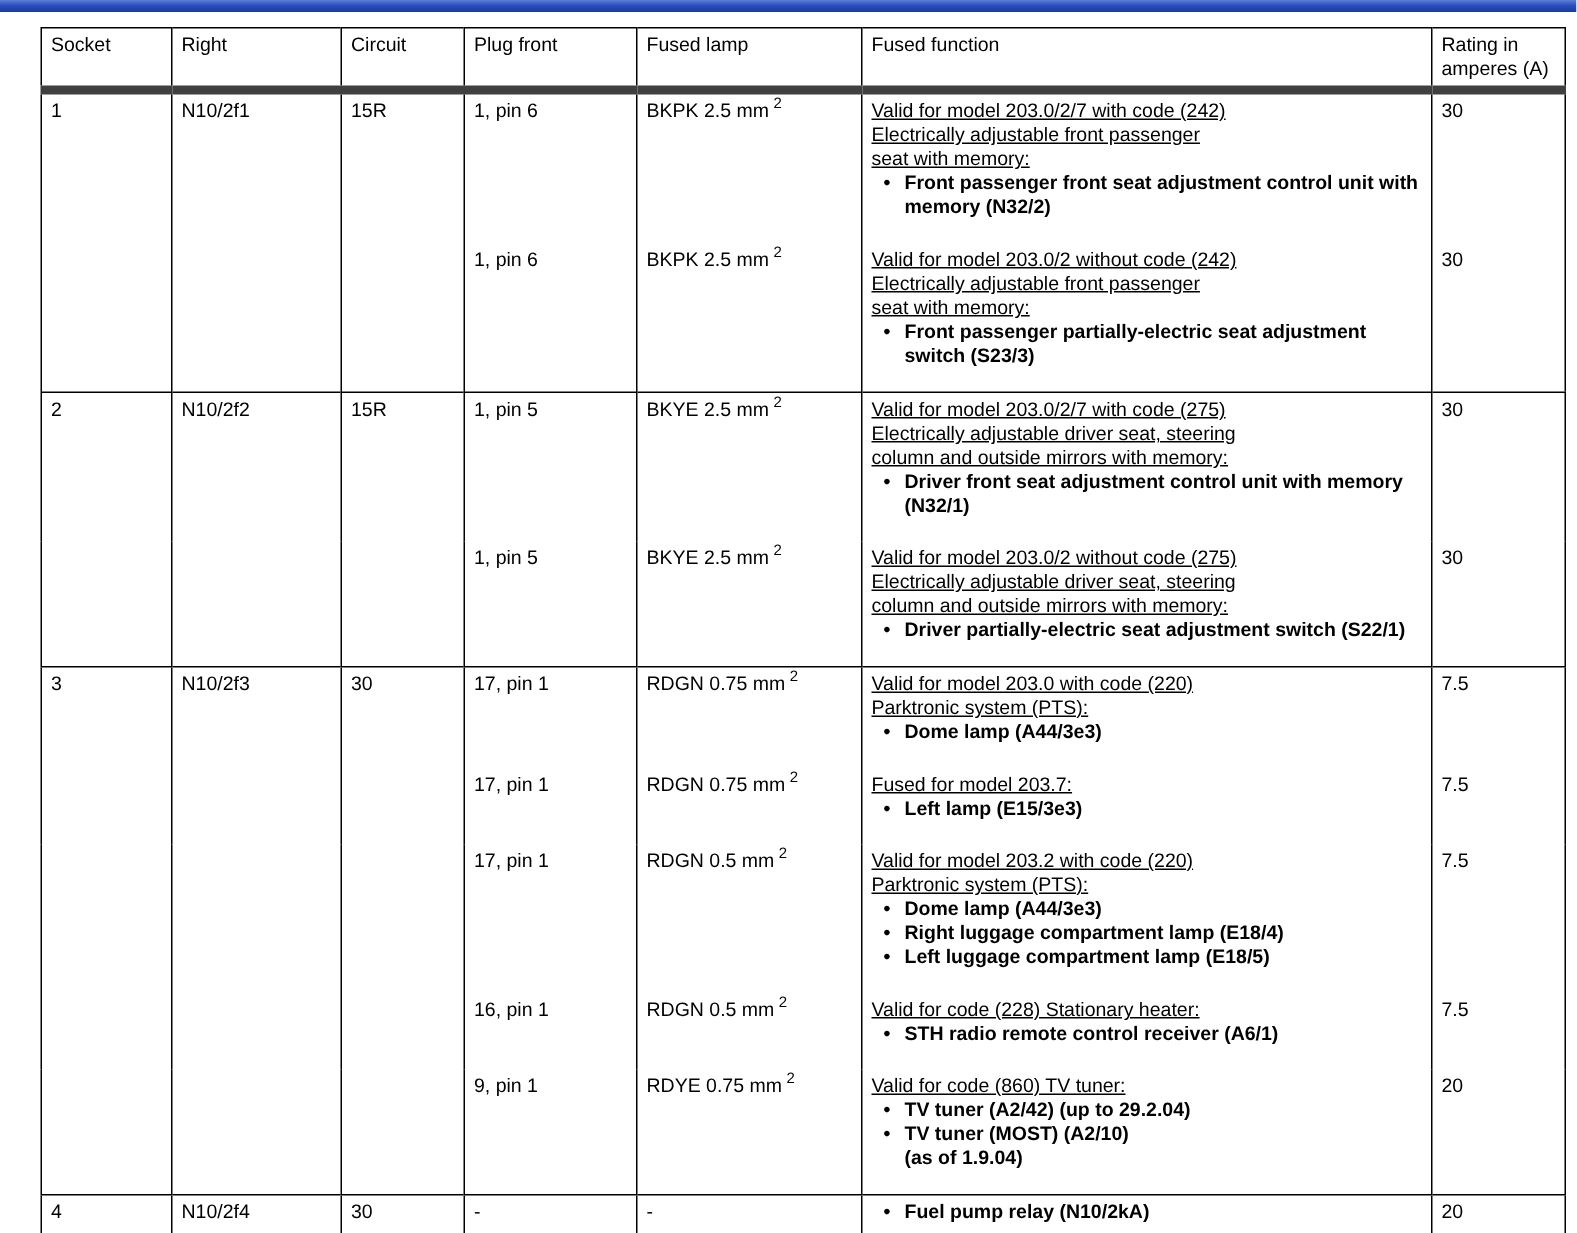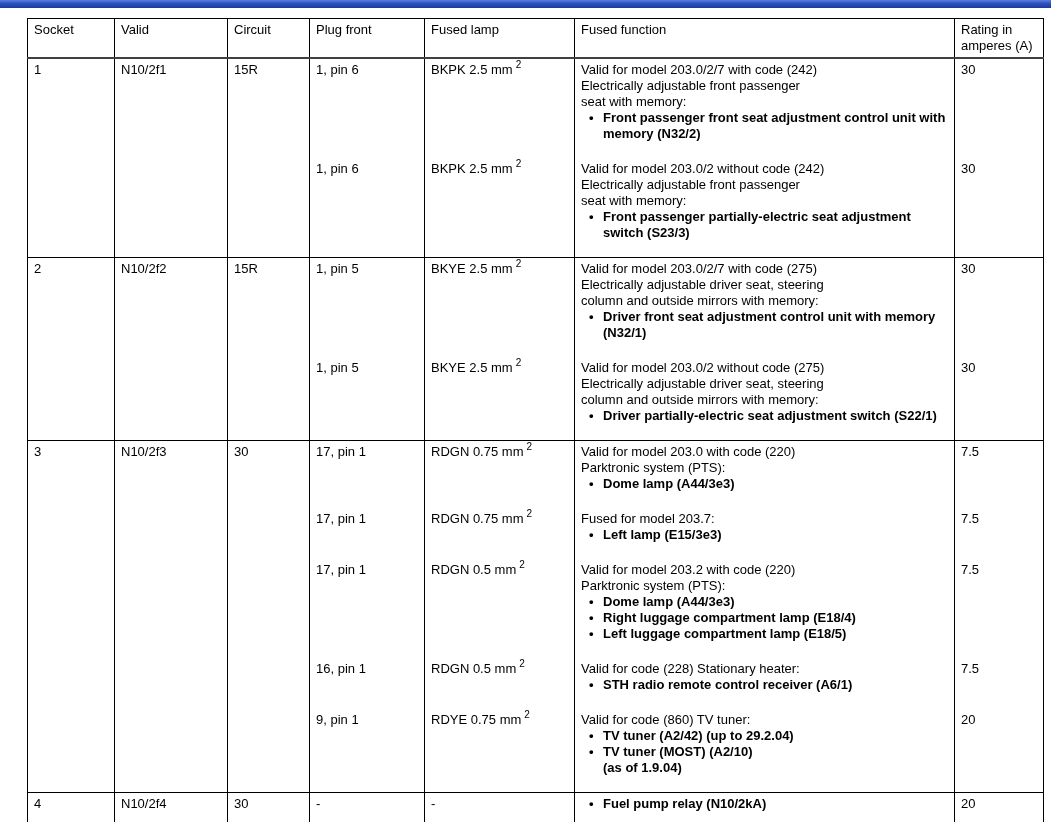--- a/index.html
+++ b/index.html
@@ -16,25 +16,25 @@
   table.fuse-table {
     border-collapse: collapse; table-layout: fixed;
     width: 1016px; border: 1px solid #000;
     font-size: 13px; line-height: 16px;
   }
   th, td {
     border-left: 1px solid #000;
     vertical-align: top; text-align: left;
     padding: 3px 6px; font-weight: normal;
   }
-  thead th { border-bottom: 2px solid #404040; height: 38px; }
+  thead th { border-bottom: 6px solid #404040; height: 38px; }
   tr.group-start td { border-top: 1px solid #000; }
   td.entry-cell { padding-bottom: 16px; }
   .sup { font-size: 10px; position: relative; top: -6px; margin-left: 3px; }
-  .intro { white-space: pre-line; }
+  .intro { white-space: pre-line; text-decoration: underline; }
   ul.bullets { list-style: none; margin: 0; padding: 0 0 0 6px; }
   ul.bullets li { padding-left: 16px; position: relative; white-space: pre-line; font-weight: bold; }
   ul.bullets li::before { content: "\2022"; position: absolute; left: 2px; top: 0; }
 </style>
 </head>
 <body>
 
 <div>
   <div class="top-bar"></div>
   <div class="page-inner">
@@ -44,21 +44,21 @@
           <col style="width:113px">
           <col style="width:82px">
         <col style="width:115px">
           <col style="width:150px">
           <col style="width:380px">
         <col style="width:89px">
       </colgroup>
       <thead>
         <tr>
           <th>Socket</th>
-          <th>Valid</th>
+          <th>Right</th>
           <th>Circuit</th>
           <th>Plug front</th>
           <th>Fused lamp</th>
           <th>Fused function</th>
           <th>Rating in amperes (A)</th>
         </tr>
       </thead>
       <tbody>
           <tr class="group-start">
             <td class="key-cell" rowspan="2">1</td>

